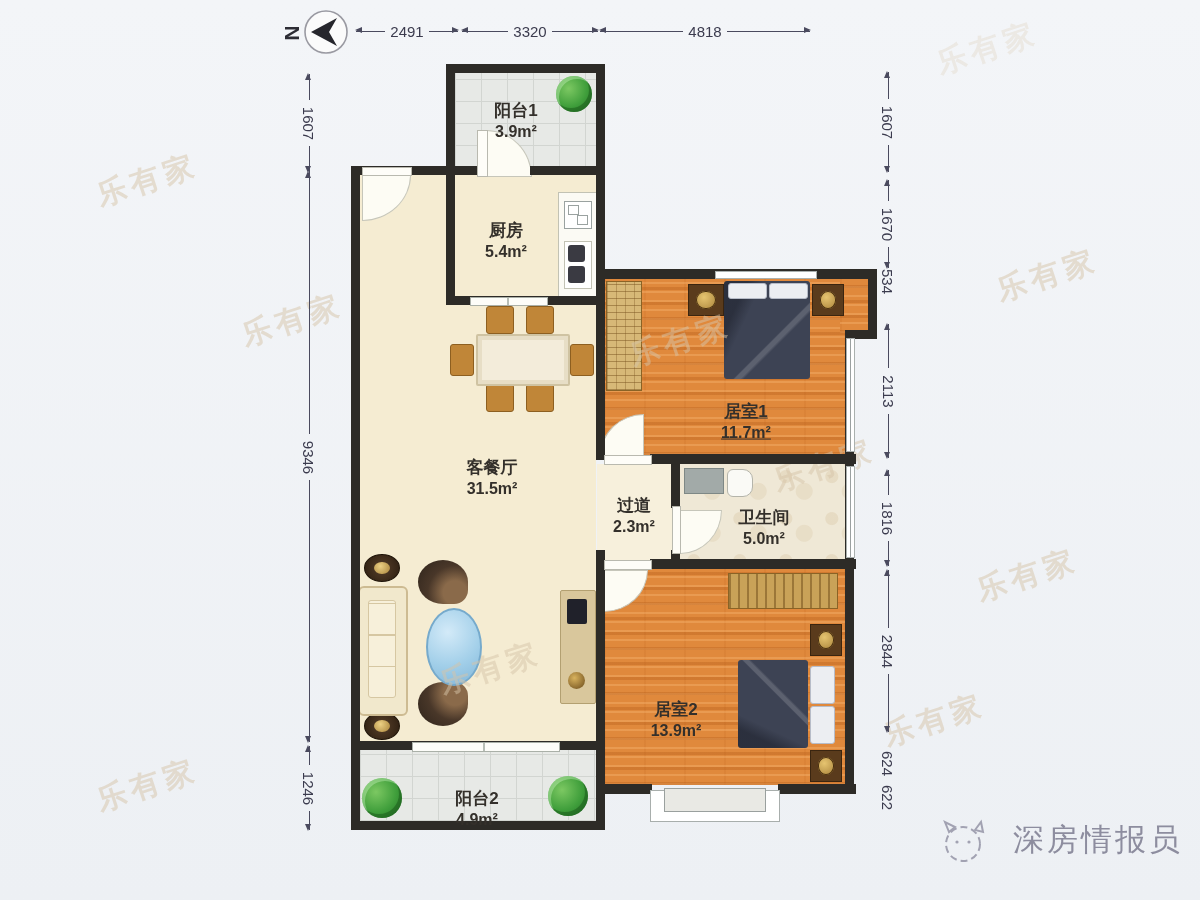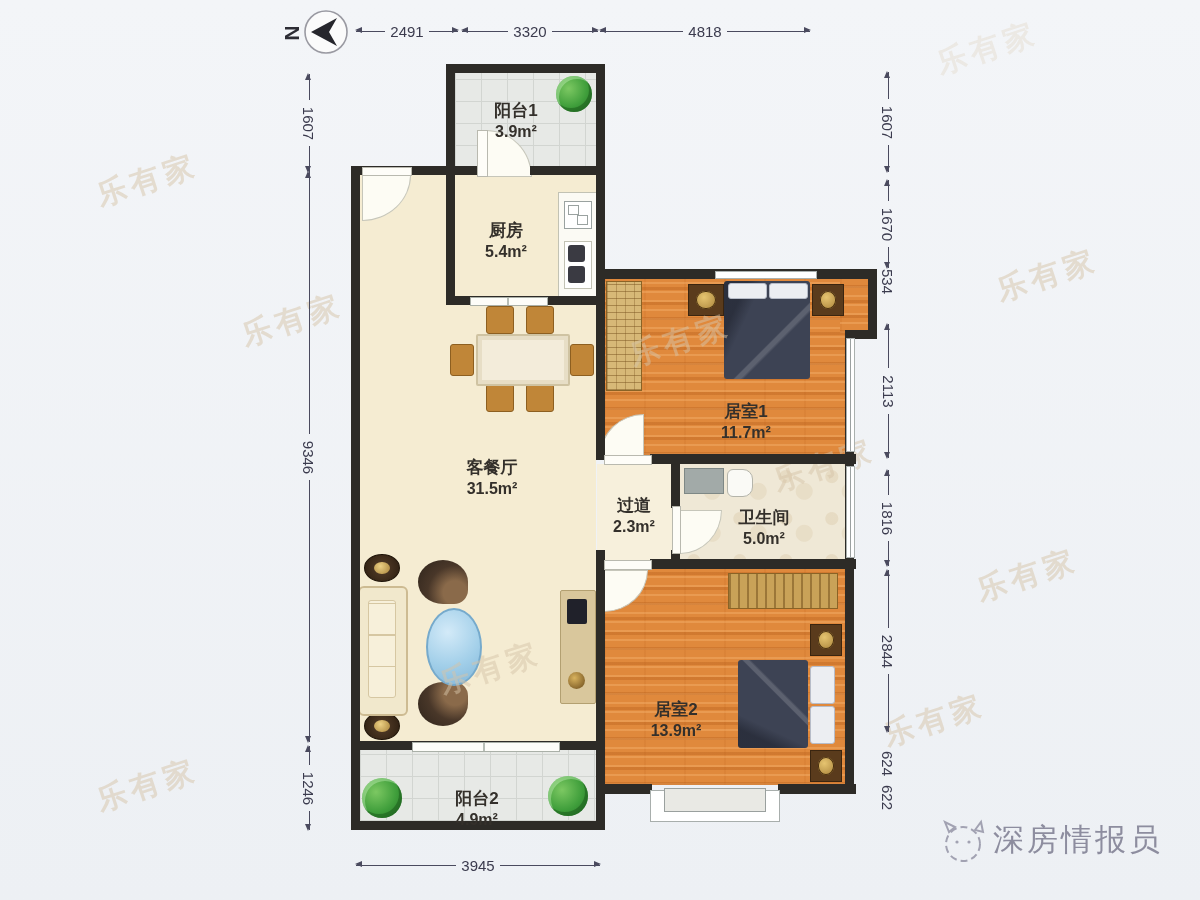--- a/index.html
+++ b/index.html
@@ -69,21 +69,21 @@
   .vl.au::before{content:"";position:absolute;top:-1px;left:-4.4px;border-left:3.6px solid transparent;border-right:3.6px solid transparent;border-bottom:7px solid #4a4a5e;}
   .vl.ad::after{content:"";position:absolute;bottom:-1px;left:-4.4px;border-left:3.6px solid transparent;border-right:3.6px solid transparent;border-top:7px solid #4a4a5e;}
   .vlabwrap{height:46px;display:flex;align-items:center;justify-content:center;}
   .vlabwrap .lab{transform:rotate(90deg);white-space:nowrap;line-height:1;}
   .vsolo{position:absolute;width:22px;height:22px;display:flex;align-items:center;justify-content:center;color:#3b3b4e;font-size:15px;z-index:40;}
   .vsolo span{transform:rotate(90deg);white-space:nowrap;line-height:1;}
   
   .north{position:absolute;z-index:45;}
   .nletter{position:absolute;font-size:21px;font-weight:bold;color:#2c2c34;transform:rotate(90deg);z-index:45;}
   .wm{position:absolute;font-size:30px;font-weight:bold;color:rgba(213,195,168,.5);letter-spacing:5px;transform:rotate(-18deg);white-space:nowrap;z-index:25;}
-  .brand{position:absolute;display:flex;align-items:center;gap:2px;z-index:45;color:#8d8d9f;}
+  .brand{position:absolute;display:flex;align-items:center;gap:22px;z-index:45;color:#8d8d9f;}
   .brand .btxt{font-size:31px;letter-spacing:3px;}
 </style>
 </head>
 <body>
 
 <div class="canvas">
 
   <div class="wm" style="left:95px;top:160px;">乐有家</div>
   <div class="wm" style="left:935px;top:28px;opacity:.5;">乐有家</div>
   <div class="wm" style="left:240px;top:300px;">乐有家</div>
@@ -231,21 +231,21 @@
     <span class="ra">3.9m²</span>
   </div>
   <div class="room-label" style="left:506px;top:241px;">
     <span class="rn">厨房</span>
     <span class="ra">5.4m²</span>
   </div>
   <div class="room-label" style="left:492px;top:478px;">
     <span class="rn">客餐厅</span>
     <span class="ra">31.5m²</span>
   </div>
-  <div class="room-label" style="left:746px;top:422px;">
+  <div class="room-label" style="left:746px;top:422px;text-decoration:underline;">
     <span class="rn">居室1</span>
     <span class="ra">11.7m²</span>
   </div>
   <div class="room-label" style="left:634px;top:516px;">
     <span class="rn">过道</span>
     <span class="ra">2.3m²</span>
   </div>
   <div class="room-label" style="left:764px;top:528px;">
     <span class="rn">卫生间</span>
     <span class="ra">5.0m²</span>
@@ -268,25 +268,20 @@
     <span class="hl al"></span>
       <span class="lab">3320</span>
       <span class="hl ar"></span>
   </div>
   <div class="hdim" style="left:600px;top:22px;width:210px;">
     <span class="hl al"></span>
       <span class="lab">4818</span>
       <span class="hl ar"></span>
   </div>
 
-  <div class="hdim" style="left:356px;top:856px;width:244px;">
-    <span class="hl al"></span>
-      <span class="lab">3945</span>
-      <span class="hl ar"></span>
-  </div>
 
   <div class="vdim" style="left:300px;top:74px;height:98px;">
     <span class="vl au"></span>
       <span class="vlabwrap">
         <span class="lab">1607</span>
       </span>
       <span class="vl ad"></span>
   </div>
   <div class="vdim" style="left:300px;top:172px;height:570px;">
     <span class="vl au"></span>

